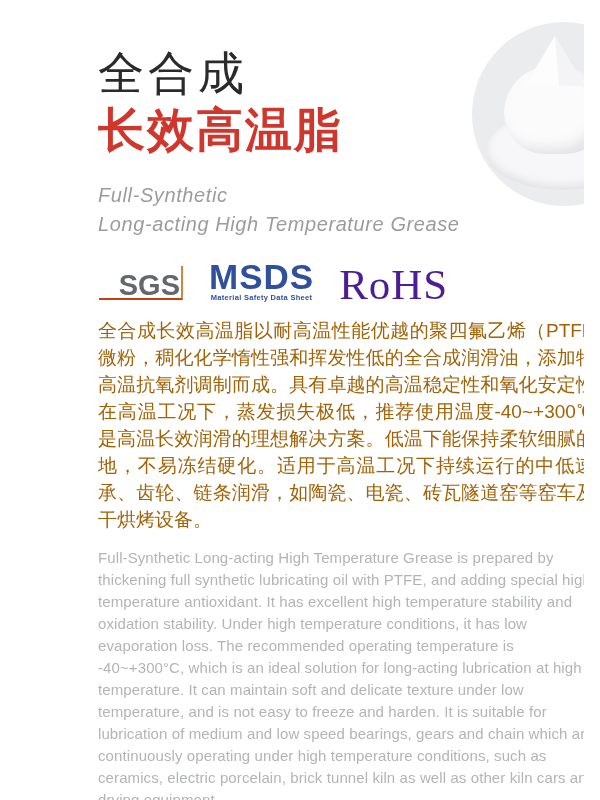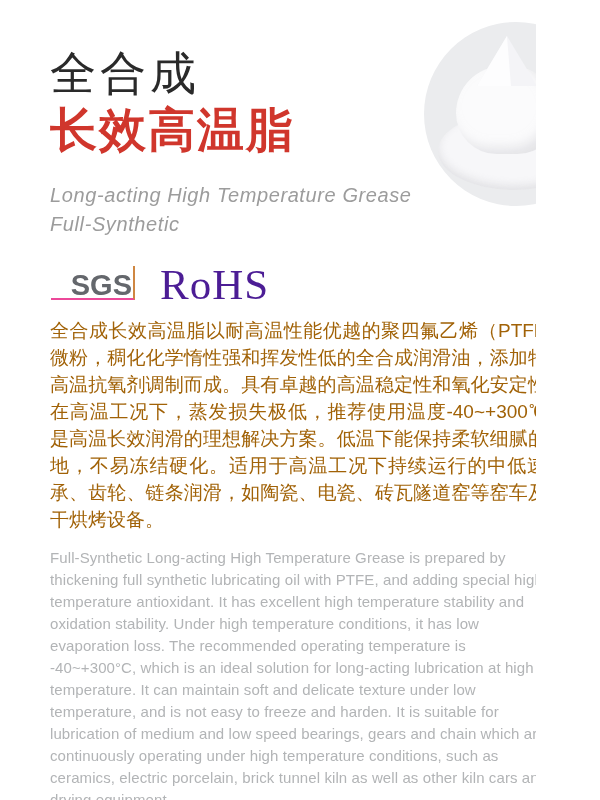--- a/index.html
+++ b/index.html
@@ -4,20 +4,21 @@
 <style>
   * { margin: 0; padding: 0; box-sizing: border-box; }
   html, body { background: #ffffff; }
   .page {
     position: relative;
     width: 536px;
     height: 800px;
     background: #ffffff;
     overflow: hidden;
     font-family: "Liberation Sans", sans-serif;
+    margin-left: 48px;
   }
 
   
   .photo-frame {
     position: absolute;
     left: 420px; top: 14px;
     width: 143px; height: 194px;
     overflow: hidden;
   }
   .photo-circle {
@@ -87,21 +88,21 @@
   
   .certs {
     position: absolute;
     left: 51px; top: 258px;
     display: flex;
     align-items: flex-end;
     height: 52px;
   }
   .cert-sgs {
     width: 84px; height: 34px;
-    border-bottom: 2px solid #ec4899;
+    border-bottom: 2px solid #c2410c;
     border-right: 2px solid #cf8742;
     display: flex;
     align-items: flex-end;
     justify-content: flex-end;
     margin-bottom: 10px;
     padding-right: 1px;
   }
   .sgs-text {
     font-size: 29px;
     line-height: 26px;
@@ -174,28 +175,32 @@
     <div class="photo-cone"></div>
     <div class="photo-cone-highlight"></div>
   </div>
 
   <div class="title-block">
     <div class="title-zh-1">全合成</div>
     <div class="title-zh-2">长效高温脂</div>
   </div>
 
   <div class="subtitle-block">
+    <div class="subtitle-line">Full-Synthetic</div>
     <div class="subtitle-line">Long-acting High Temperature Grease</div>
-    <div class="subtitle-line">Full-Synthetic</div>
   </div>
 
   <div class="certs">
     <div class="cert-sgs">
       <span class="sgs-text">SGS</span>
     </div>
+    <div class="cert-msds">
+      <span class="msds-text">MSDS</span>
+      <span class="msds-sub">Material Safety Data Sheet</span>
+    </div>
     <div class="cert-rohs">
       <span>RoHS</span>
     </div>
   </div>
 
   <p class="desc-zh">全合成长效高温脂以耐高温性能优越的聚四氟乙烯（PTFE）微粉，稠化化学惰性强和挥发性低的全合成润滑油，添加特殊高温抗氧剂调制而成。具有卓越的高温稳定性和氧化安定性，在高温工况下，蒸发损失极低，推荐使用温度-40~+300℃，是高温长效润滑的理想解决方案。低温下能保持柔软细腻的质地，不易冻结硬化。适用于高温工况下持续运行的中低速轴承、齿轮、链条润滑，如陶瓷、电瓷、砖瓦隧道窑等窑车及烘干烘烤设备。</p>
 
   <p class="desc-en">Full-Synthetic Long-acting High Temperature Grease is prepared by thickening full synthetic lubricating oil with PTFE, and adding special high temperature antioxidant. It has excellent high temperature stability and oxidation stability. Under high temperature conditions, it has low evaporation loss. The recommended operating temperature is -40~+300°C, which is an ideal solution for long-acting lubrication at high temperature. It can maintain soft and delicate texture under low temperature, and is not easy to freeze and harden. It is suitable for lubrication of medium and low speed bearings, gears and chain which are continuously operating under high temperature conditions, such as ceramics, electric porcelain, brick tunnel kiln as well as other kiln cars and drying equipment.</p>
 
 </div>

